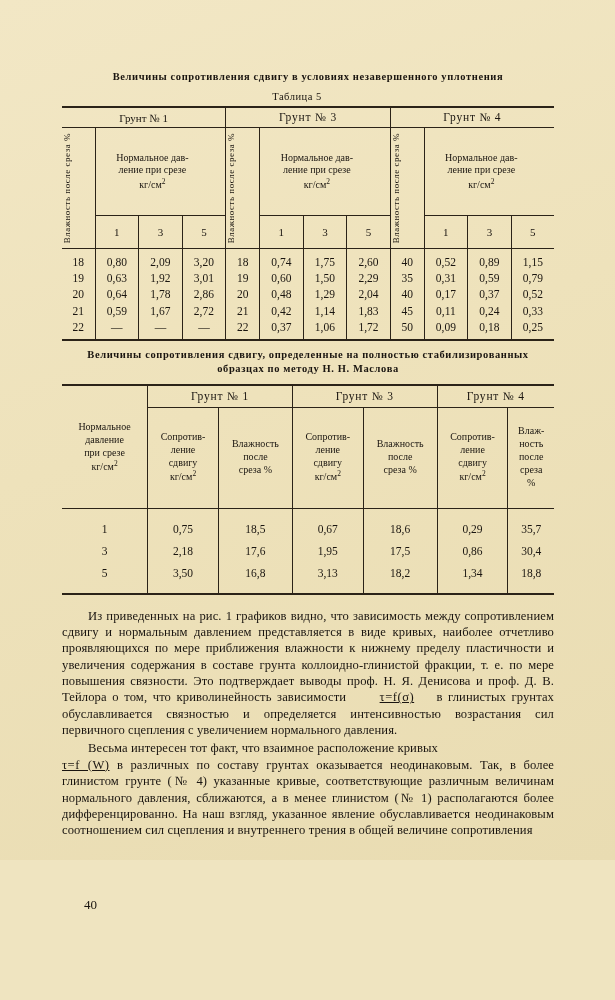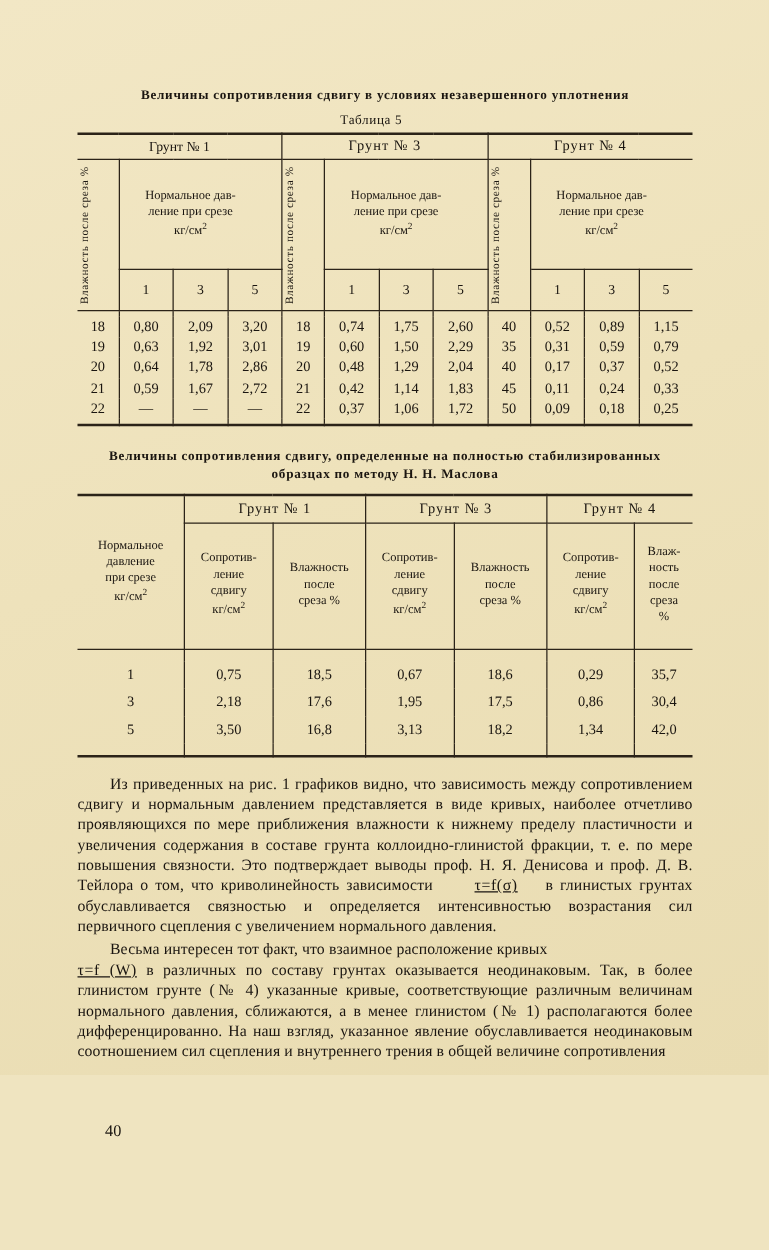--- a/index.html
+++ b/index.html
@@ -315,21 +315,21 @@
             <td></td>
             <td></td>
           <td></td>
             <td></td>
             <td></td>
             <td class="edgeR"></td>
         </tr>
       </tbody>
     </table>
 
-    <div class="caption" style="margin-top:18px;">
+    <div class="caption" style="margin-top:7px;">
       <span>Величины сопротивления сдвигу, определенные на полностью стабилизированных</span><br>
       <span>образцах по методу Н. Н. Маслова</span>
     </div>
 
     <table class="t6">
       <thead>
         <tr>
           <td class="edgeL firstcol" rowspan="2" style="border-bottom:1px solid #2b2318;">
             <span>Нормальное</span><br>
             <span>давление</span><br>
@@ -406,21 +406,21 @@
           <td>0,86</td>
           <td class="edgeR">30,4</td>
         </tr>
         <tr>
           <td class="edgeL">5</td>
           <td>3,50</td>
           <td>16,8</td>
           <td>3,13</td>
           <td>18,2</td>
           <td>1,34</td>
-          <td class="edgeR">42,0</td>
+          <td class="edgeR">18,8</td>
         </tr>
         <tr class="gaprow">
           <td class="edgeL"></td>
             <td></td>
             <td></td>
             <td></td>
             <td></td>
             <td></td>
             <td class="edgeR"></td>
         </tr>

